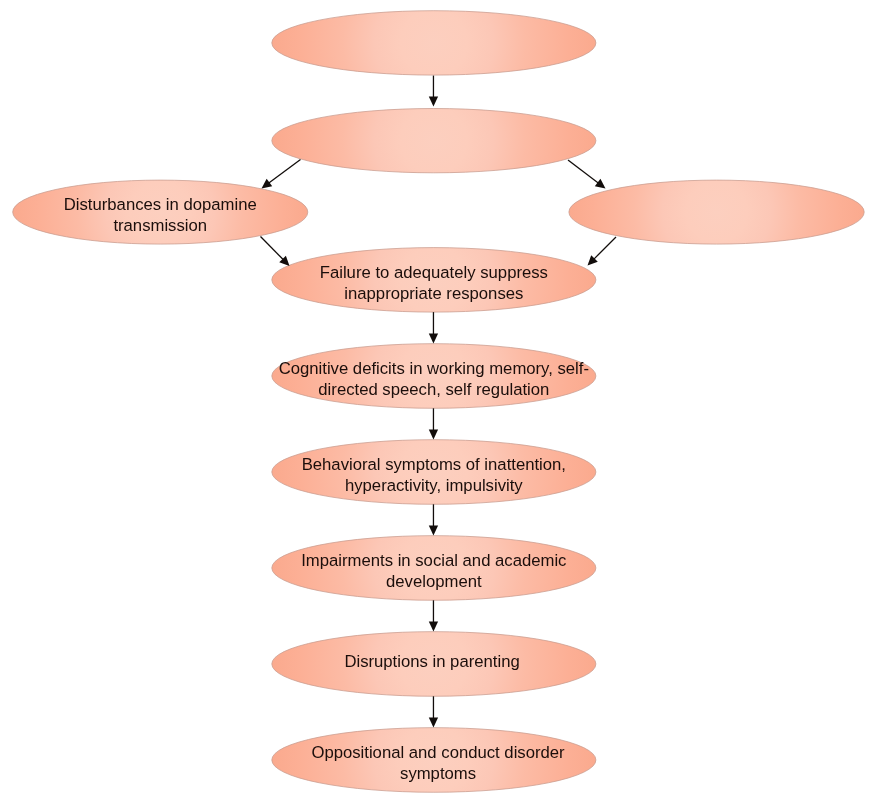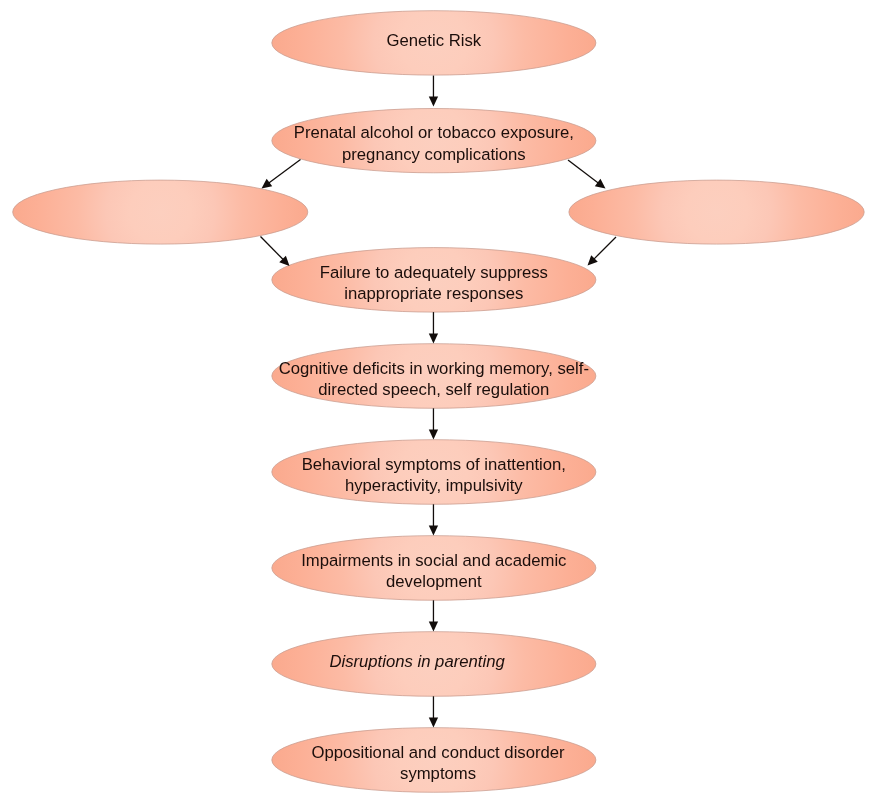--- a/index.html
+++ b/index.html
@@ -159,29 +159,26 @@
       <polygon class="edge-head" points="433.45,631.5 428.8,621.6 438.09999999999997,621.6"></polygon>
     </g>
     <g class="edge">
       <line class="edge-line" x1="433.45" y1="696.3" x2="433.45" y2="718.8000000000001"></line>
       <polygon class="edge-head" points="433.45,727.5 428.8,717.6 438.09999999999997,717.6"></polygon>
     </g>
   </svg>
 
   <div id="labels">
 
-    <div class="node" style="left: 271.8px; top: 10.7px; width: 324.1px; height: 64.4px;">
-      <div class="line" style="top: 30.41px;">Genetic Risk</div>
-    </div>
-
-    <div class="node" style="left: 271.8px; top: 108.5px; width: 324.1px; height: 64.3px;">
-      <div class="line" style="top: 24.96px;">Prenatal alcohol or tobacco exposure,</div>
-      <div class="line" style="top: 46.26px;">pregnancy complications</div>
-    </div>
-
+
+
+    <div class="node" style="left: 12.7px; top: 180.1px; width: 295.1px; height: 64px;">
+      <div class="line" style="top: 24.81px;">Disturbances in dopamine</div>
+      <div class="line" style="top: 46.11px;">transmission</div>
+    </div>
 
 
     <div class="node" style="left: 271.8px; top: 247.6px; width: 324.1px; height: 64.5px;">
       <div class="line" style="top: 25.06px;">Failure to adequately suppress</div>
       <div class="line" style="top: 46.36px;">inappropriate responses</div>
     </div>
 
     <div class="node" style="left: 271.8px; top: 343.68px; width: 324.1px; height: 64.6px;">
       <div class="line" style="top: 25.11px;">Cognitive deficits in working memory, self-</div>
       <div class="line" style="top: 46.41px;">directed speech, self regulation</div>
@@ -190,21 +187,21 @@
     <div class="node" style="left: 271.8px; top: 535.65px; width: 324.1px; height: 64.6px;">
       <div class="line" style="top: 25.11px;">Impairments in social and academic</div>
       <div class="line" style="top: 46.41px;">development</div>
     </div>
 
     <div class="node" style="left: 271.8px; top: 439.68px; width: 324.1px; height: 64.6px;">
       <div class="line" style="top: 25.11px;">Behavioral symptoms of inattention,</div>
       <div class="line" style="top: 46.41px;">hyperactivity, impulsivity</div>
     </div>
 
-    <div class="node" style="left: 255px; top: 631.65px; width: 324.1px; height: 64.6px; font-style: italic;">
+    <div class="node" style="left: 270px; top: 631.65px; width: 324.1px; height: 64.6px;">
       <div class="line" style="top: 30.51px;">Disruptions in parenting</div>
     </div>
 
     <div class="node" style="left: 276px; top: 727.65px; width: 324.1px; height: 64.6px;">
       <div class="line" style="top: 25.11px;">Oppositional and conduct disorder</div>
       <div class="line" style="top: 46.41px;">symptoms</div>
     </div>
 
   </div>
 </div>

